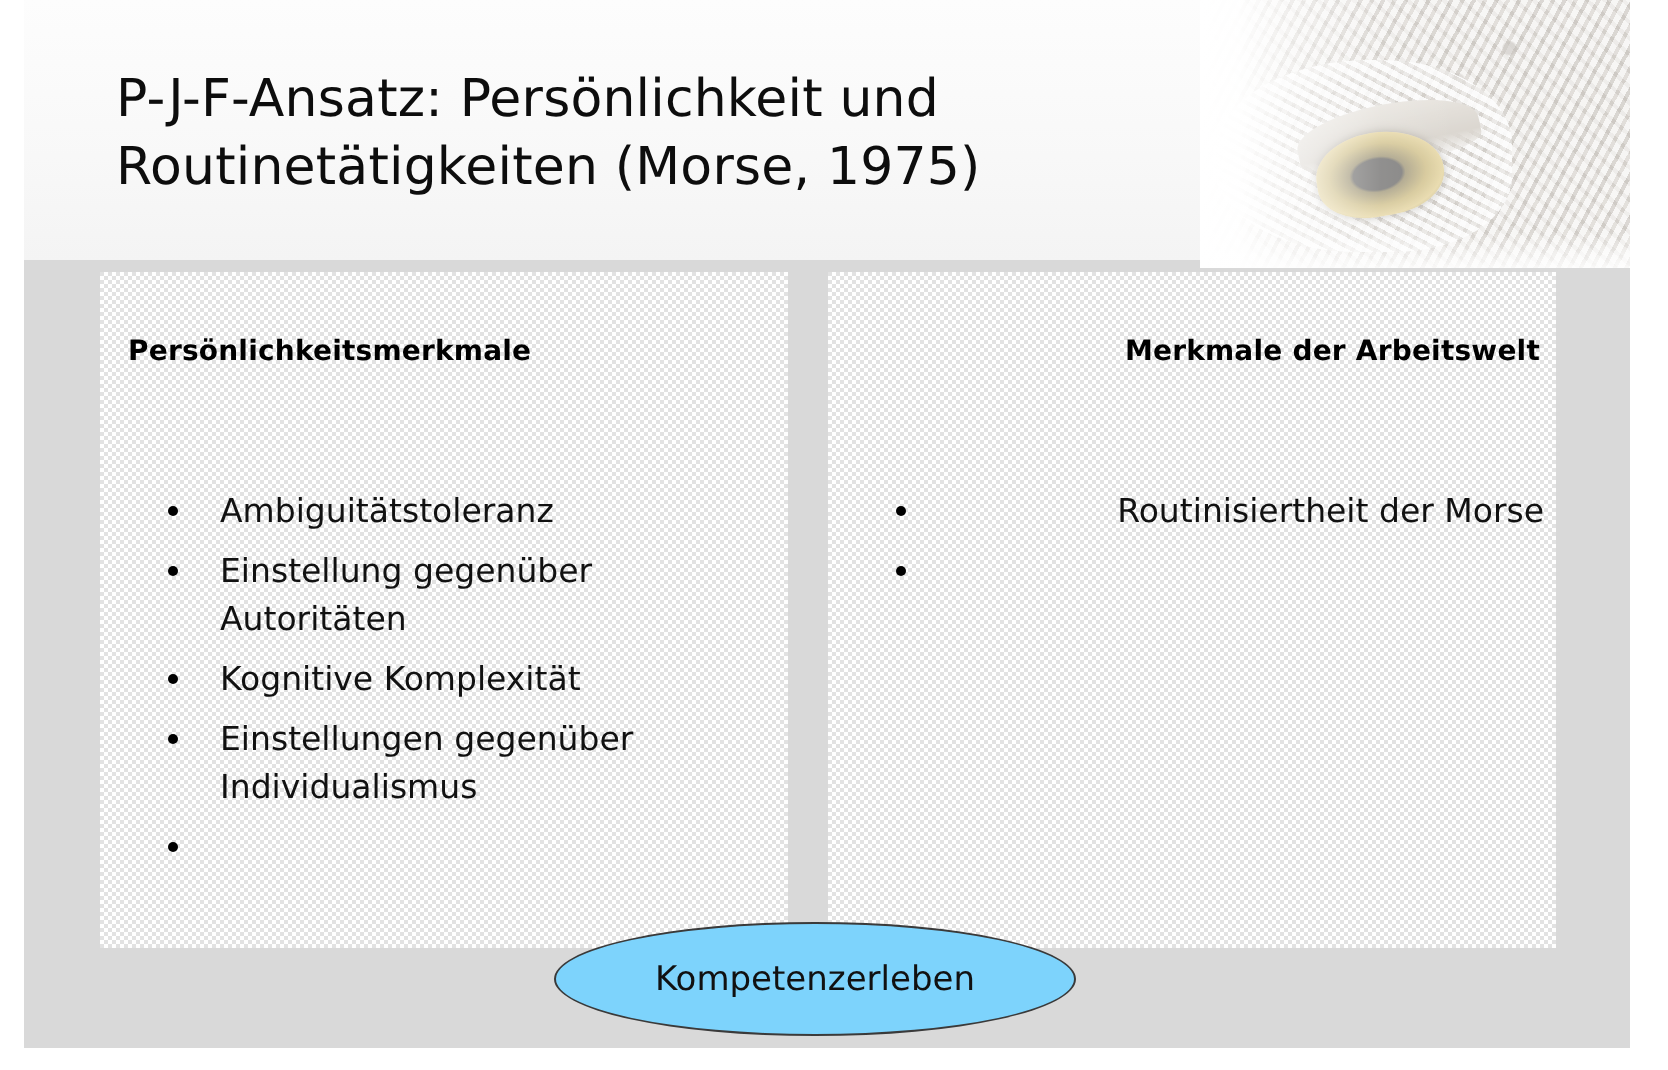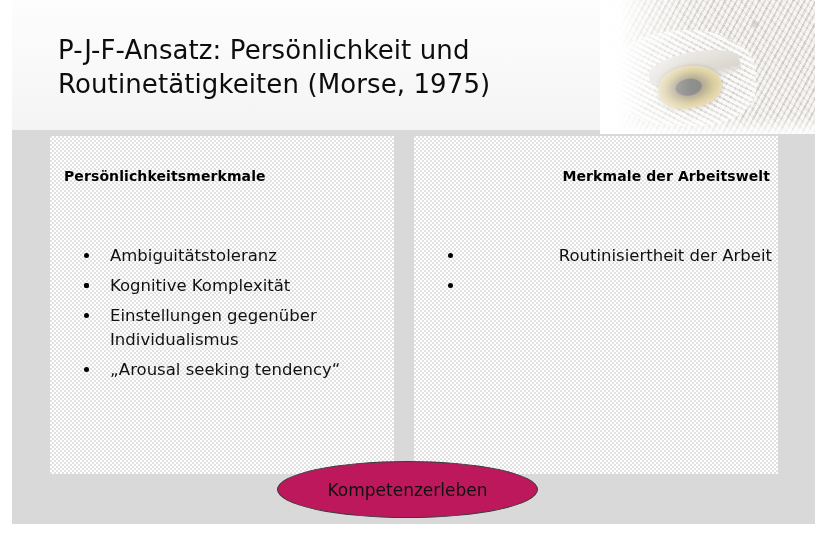--- a/index.html
+++ b/index.html
@@ -194,21 +194,21 @@
   }
 
   
   .oval {
     position: absolute;
     left: 277px;
     top: 461px;
     width: 261px;
     height: 57px;
     border-radius: 50%;
-    background: #be185d;
+    background: #7dd3fc;
     border: 1.4px solid #3a3a3a;
     box-sizing: border-box;
   }
   .oval-label {
     position: absolute;
     left: 0; right: 0;
     top: 50%;
     transform: translateY(-50%);
     text-align: center;
     font-size: 17px;
@@ -244,42 +244,42 @@
 
   <div class="panel panel-left">
     <div class="panel-head">Persönlichkeitsmerkmale</div>
     <div class="bullets">
       <div class="bullet">
         <span class="dot"></span>
         <span>Ambiguitätstoleranz</span>
       </div>
       <div class="bullet">
         <span class="dot"></span>
+        <span>Einstellung gegenüber Autoritäten</span>
       </div>
       <div class="bullet">
         <span class="dot"></span>
         <span>Kognitive Komplexität</span>
       </div>
       <div class="bullet">
         <span class="dot"></span>
         <span>Einstellungen gegenüber Individualismus</span>
       </div>
       <div class="bullet">
         <span class="dot"></span>
-        <span>„Arousal seeking tendency“</span>
       </div>
     </div>
   </div>
 
   <div class="panel panel-right">
     <div class="panel-head">Merkmale der Arbeitswelt</div>
     <div class="bullets">
       <div class="bullet">
         <span class="dot"></span>
-        <span>Routinisiertheit der Arbeit</span>
+        <span>Routinisiertheit der Morse</span>
       </div>
       <div class="bullet">
         <span class="dot"></span>
       </div>
     </div>
   </div>
 
   <div class="oval">
     <div class="oval-label">Kompetenzerleben</div>
   </div>

